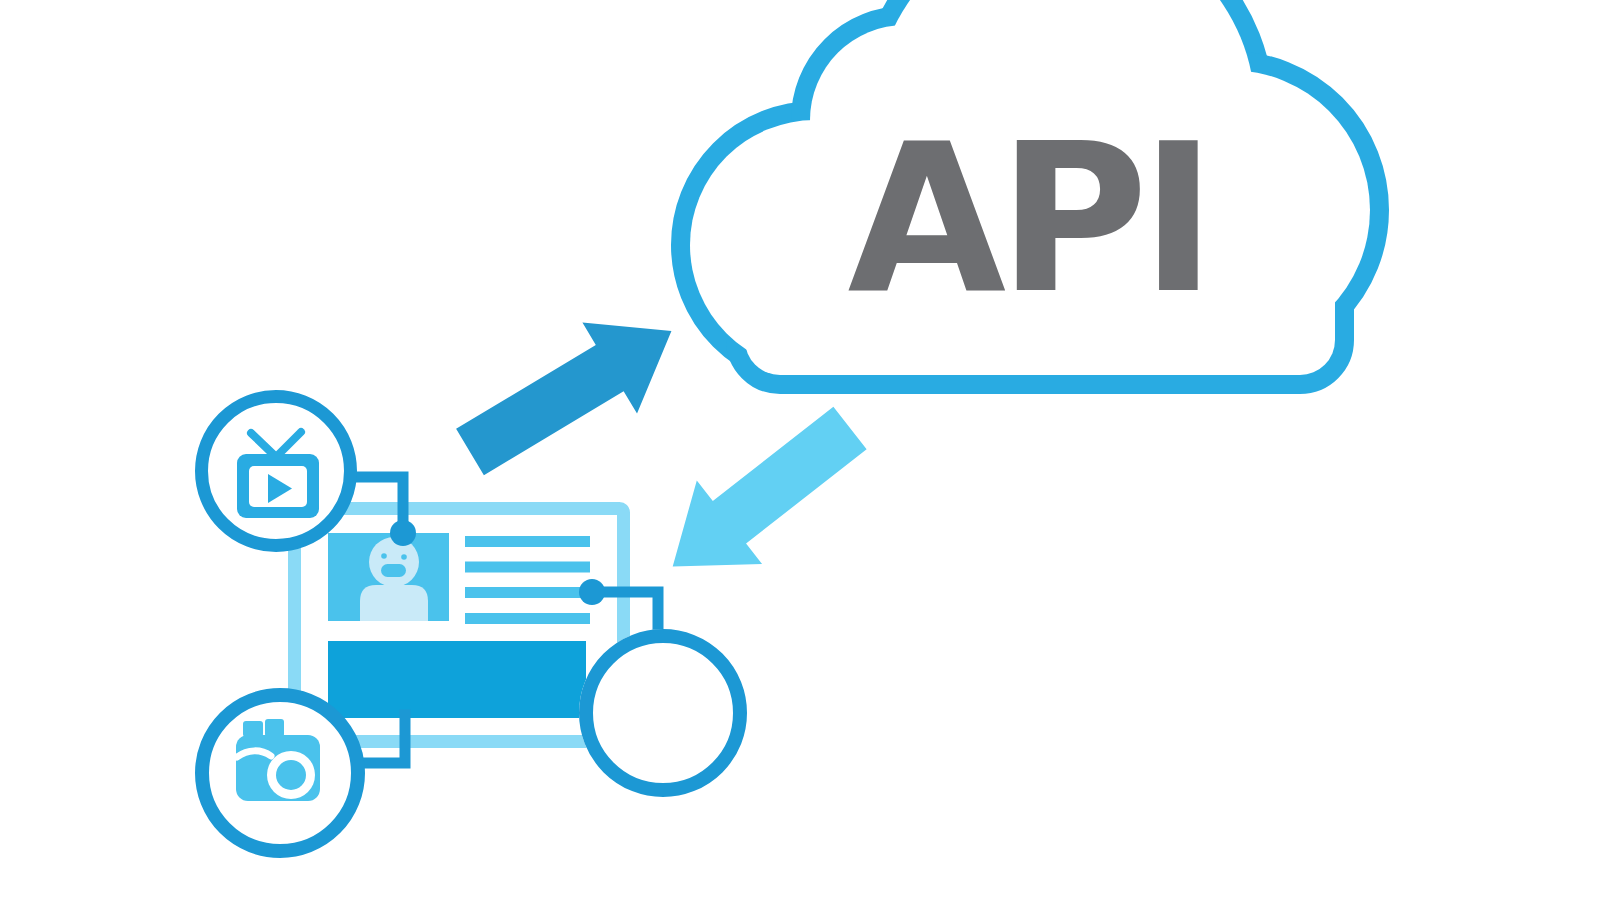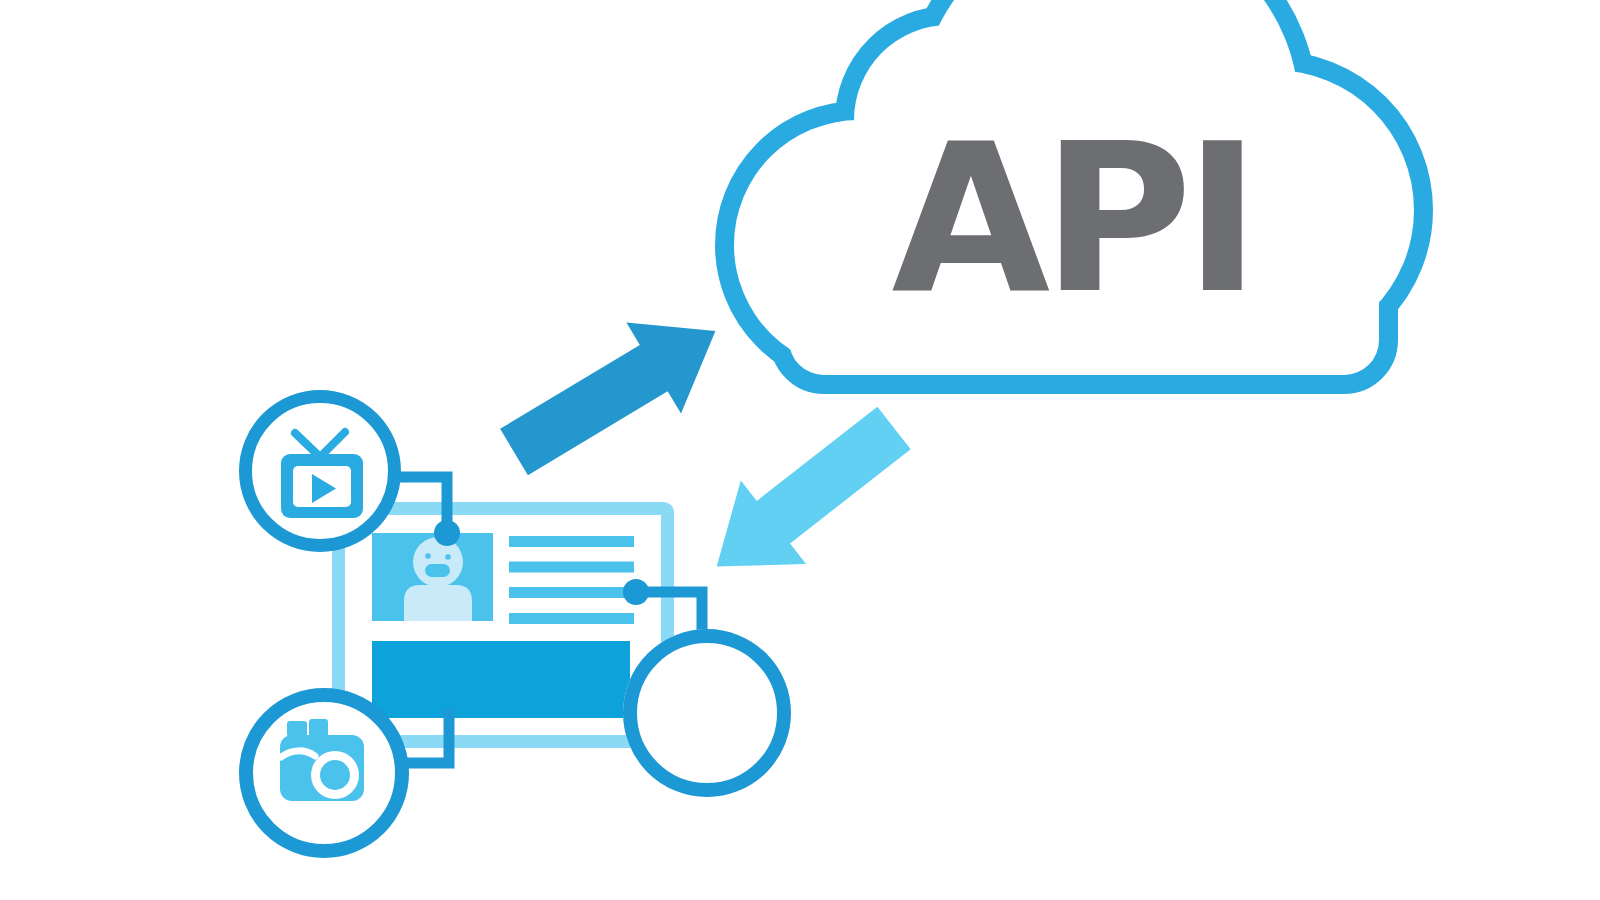--- a/index.html
+++ b/index.html
@@ -1,16 +1,16 @@
 <!DOCTYPE html>
 <html style="--white: #FFFFFF; --bright: #29ABE2; --ring: #1C98D4; --light: #8ADAF6; --medium: #4AC2EC; --pale: #C9EAF8; --darkbar: #0EA2DA; --arrowDark: #2497CE; --arrowLight: #62D0F3; --gray: #6D6E71; --magtext: #74CCEF;"><head>
 <meta charset="utf-8">
 <style>
   html,body{margin:0;padding:0;background:#fff;width:100%;height:100%;overflow:hidden;}
-  .stage{position:relative;width:1352px;height:900px;background:var(--white);font-family:"DejaVu Sans",sans-serif;margin-left:44px;}
+  .stage{position:relative;width:1352px;height:900px;background:var(--white);font-family:"DejaVu Sans",sans-serif;}
   svg{display:block;width:1600px;height:900px;}
 
   
   .cloud-line{fill:var(--white);stroke:var(--bright);stroke-width:38;}
   .cloud-fill{fill:var(--white);}
   .api-text{fill:var(--gray);font-family:"DejaVu Sans",sans-serif;font-weight:bold;font-size:205px;letter-spacing:-8px;}
 
   
   .arrow-up{fill:var(--arrowDark);}
   .arrow-down{fill:var(--arrowLight);}

